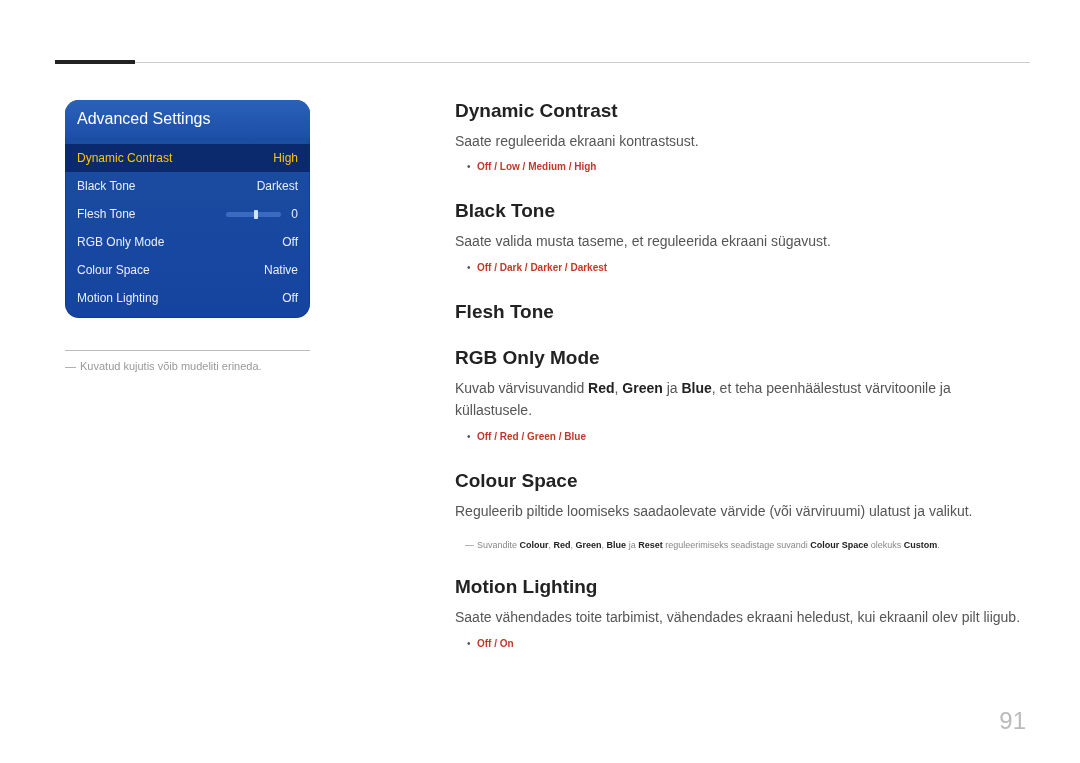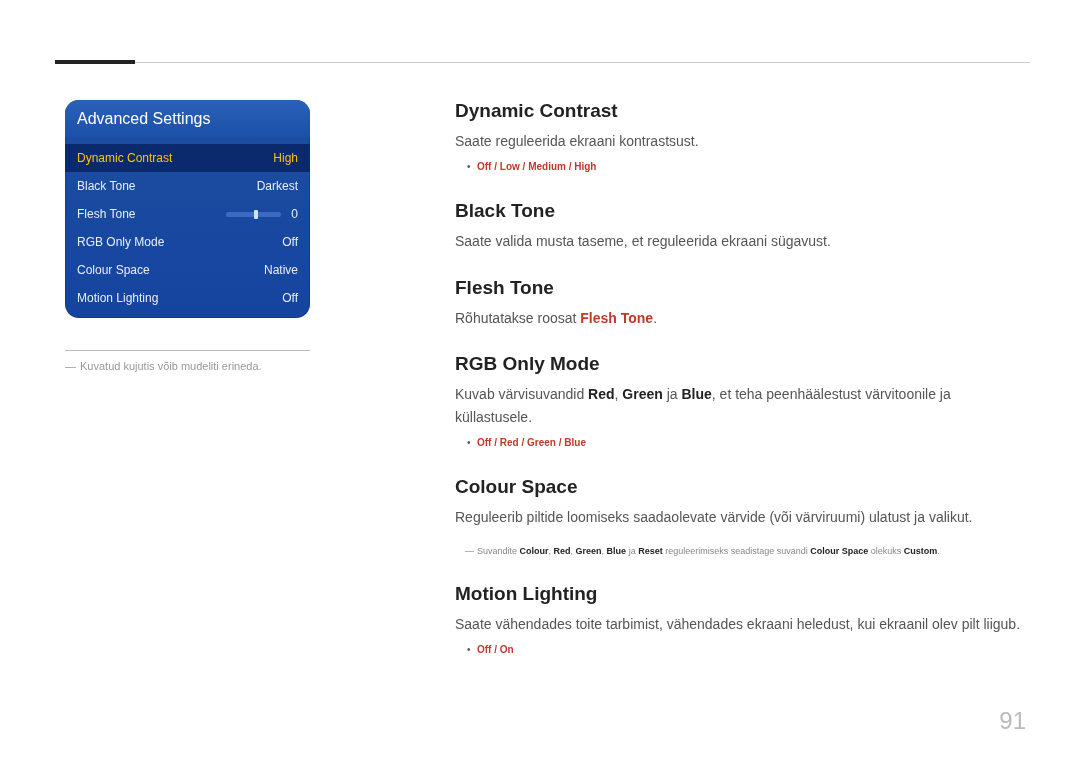--- a/index.html
+++ b/index.html
@@ -198,25 +198,27 @@
         <h2>Dynamic Contrast</h2>
         <p>Saate reguleerida ekraani kontrastsust.</p>
         <ul>
             <li><span class="hl">Off</span><span class="hl-sep"> / </span><span class="hl">Low</span><span class="hl-sep"> / </span><span class="hl">Medium</span><span class="hl-sep"> / </span><span class="hl">High</span></li>
           </ul>
       </div>
 
       <div class="sec">
         <h2>Black Tone</h2>
         <p>Saate valida musta taseme, et reguleerida ekraani sügavust.</p>
+        <ul>
+            <li><span class="hl">Off</span><span class="hl-sep"> / </span><span class="hl">Dark</span><span class="hl-sep"> / </span><span class="hl">Darker</span><span class="hl-sep"> / </span><span class="hl">Darkest</span></li>
+          </ul>
       </div>
 
       <div class="sec">
         <h2>Flesh Tone</h2>
-        <p><span>Rõhutatakse roosat </span><span class="hl">Flesh Tone</span><span>.</span></p>
       </div>
 
       <div class="sec">
         <h2>RGB Only Mode</h2>
         <p><span>Kuvab värvisuvandid </span><span class="bold">Red</span><span>, </span><span class="bold">Green</span><span> ja </span><span class="bold">Blue</span><span>, et teha peenhäälestust värvitoonile ja küllastusele.</span></p>
         <ul>
             <li><span class="hl">Off</span><span class="hl-sep"> / </span><span class="hl">Red</span><span class="hl-sep"> / </span><span class="hl">Green</span><span class="hl-sep"> / </span><span class="hl">Blue</span></li>
           </ul>
       </div>
 

